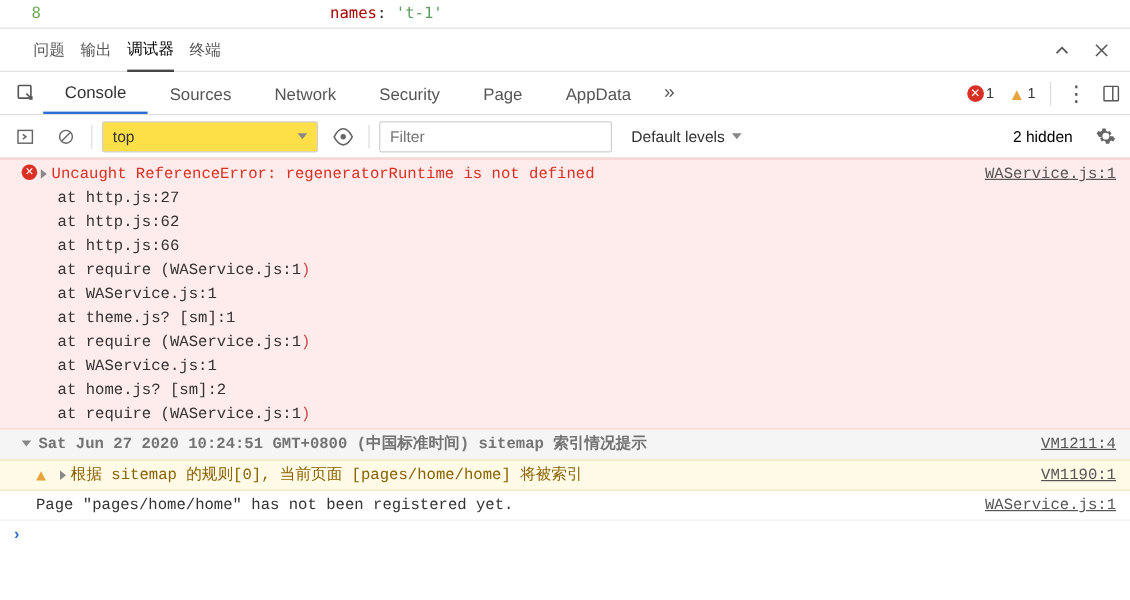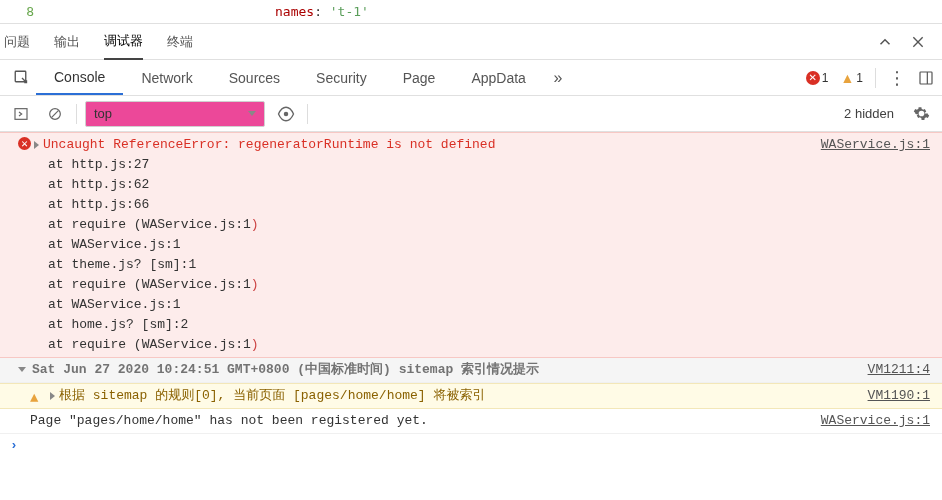--- a/index.html
+++ b/index.html
@@ -2,39 +2,39 @@
 <html><head>
 <meta charset="utf-8">
 <style>
   * { margin: 0; padding: 0; box-sizing: border-box; }
   body { font-family: -apple-system, "Helvetica Neue", Arial, sans-serif; font-size: 13px; color: #333; background: #fff; width: 942px; }
   .editor-strip { height: 24px; border-bottom: 1px solid #e0e0e0; display: flex; align-items: center; font-family: Consolas, Monaco, monospace; font-size: 13px; }
   .editor-ln { width: 50px; text-align: right; color: #6aa84f; padding-right: 16px; }
   .editor-code { padding-left: 225px; }
   .editor-code .k { color: #aa0000; }
   .editor-code .s { color: #5a9e5a; }
-  .panel-tabs { height: 36px; border-bottom: 1px solid #e0e0e0; display: flex; align-items: center; padding: 0 4px; gap: 24px; position: relative; }
+  .panel-tabs { height: 36px; border-bottom: 1px solid #e0e0e0; display: flex; align-items: center; padding: 0 28px; gap: 13px; position: relative; }
   .panel-tab { color: #555; cursor: pointer; padding: 8px 0; }
   .panel-tab.active { color: #000; font-weight: 500; border-bottom: 2px solid #444; }
   .panel-actions { position: absolute; right: 16px; display: flex; gap: 16px; align-items: center; }
   .dev-tabs { height: 36px; border-bottom: 1px solid #e0e0e0; display: flex; align-items: center; padding: 0 8px; gap: 0; position: relative; }
   .dev-tab { padding: 8px 18px; color: #555; cursor: pointer; font-size: 14px; }
   .dev-tab.active { border-bottom: 2px solid #2b6fd6; color: #333; }
   .dev-icon-btn { width: 28px; height: 28px; display: flex; align-items: center; justify-content: center; color: #555; cursor: pointer; }
   .dev-right { position: absolute; right: 8px; display: flex; align-items: center; gap: 12px; }
   .badge { display: inline-flex; align-items: center; gap: 2px; font-size: 12px; }
   .badge-err .ico { width: 14px; height: 14px; border-radius: 50%; background: #d93025; color: #fff; display: inline-flex; align-items: center; justify-content: center; font-size: 10px; }
   .badge-warn .ico { color: #e8a33d; font-size: 14px; }
   .filter-bar { height: 36px; border-bottom: 1px solid #e0e0e0; display: flex; align-items: center; padding: 0 8px; gap: 8px; }
   .fb-btn { width: 26px; height: 26px; display: flex; align-items: center; justify-content: center; color: #666; cursor: pointer; }
   .fb-sep { width: 1px; height: 20px; background: #ddd; }
-  .ctx-select { min-width: 180px; height: 26px; border: 1px solid #d0d0d0; border-radius: 2px; display: flex; align-items: center; padding: 0 8px; justify-content: space-between; cursor: pointer; background: #ec4899; }
+  .ctx-select { min-width: 180px; height: 26px; border: 1px solid #d0d0d0; border-radius: 2px; display: flex; align-items: center; padding: 0 8px; justify-content: space-between; cursor: pointer; background: #fde047; }
   .filter-input { flex: 0 0 185px; height: 26px; border: 1px solid #d0d0d0; border-radius: 2px; padding: 0 8px; font-size: 13px; }
   .lvl-select { height: 26px; display: flex; align-items: center; padding: 0 8px; cursor: pointer; gap: 6px; }
-  .hidden-ct { color: #404040; margin-left: auto; padding-right: 6px; cursor: pointer; }
+  .hidden-ct { color: #000000; margin-left: auto; padding-right: 6px; cursor: pointer; }
   .messages { font-family: Consolas, Monaco, "Courier New", monospace; font-size: 13px; line-height: 20px; }
   .msg { border-bottom: 1px solid #f0f0f0; padding: 2px 10px 2px 18px; position: relative; }
   .msg.err { background: #fdeceb; border-top: 1px solid #f7c8c4; border-bottom: 1px solid #f7c8c4; }
   .msg.warn { background: #fffbe6; border-top: 1px solid #f3e7b8; border-bottom: 1px solid #f3e7b8; padding-left: 30px; }
   .msg.group { background: #f5f5f5; }
   .msg .src { position: absolute; right: 12px; top: 2px; text-decoration: underline; color: #555; cursor: pointer; }
   .msg .head { color: #d93025; }
   .msg .at { display: block; padding-left: 30px; color: #333; }
   .msg .at .kw { color: #333; }
   .msg .at a { color: #333; cursor: pointer; }
@@ -80,22 +80,22 @@
 </div>
 
 <div class="dev-tabs">
   <div class="dev-icon-btn">
     <svg width="18" height="18" viewBox="0 0 24 24" fill="none" stroke="#555" stroke-width="1.8">
         <rect x="3" y="3" width="14" height="14" rx="1"></rect>
         <path d="M12 12 l6 6 M18 15 v3 h-3"></path>
       </svg>
   </div>
   <div class="dev-tab active">Console</div>
+  <div class="dev-tab">Sources</div>
   <div class="dev-tab">Network</div>
-  <div class="dev-tab">Sources</div>
   <div class="dev-tab">Security</div>
   <div class="dev-tab">Page</div>
   <div class="dev-tab">AppData</div>
   <div class="dev-icon-btn" style="font-size:16px;">»</div>
   <div class="dev-right">
     <span class="badge badge-err">
         <span class="ico">✕</span>
         <span>1</span>
       </span>
     <span class="badge badge-warn">
@@ -131,20 +131,25 @@
     <span>top</span>
     <span class="tri"></span>
   </div>
   <div class="fb-btn">
       <svg width="18" height="18" viewBox="0 0 24 24" fill="#666">
         <circle cx="12" cy="12" r="3"></circle>
         <path d="M12 3 C6 3 2 12 2 12 s4 9 10 9 10-9 10-9 S18 3 12 3z" fill="none" stroke="#666" stroke-width="1.8"></path>
       </svg>
     </div>
   <div class="fb-sep"></div>
+  <input class="filter-input" placeholder="Filter" style="">
+  <div class="lvl-select">
+    <span>Default levels</span>
+    <span class="tri"></span>
+  </div>
   <div class="hidden-ct">2 hidden</div>
   <div class="fb-btn">
       <svg width="17" height="17" viewBox="0 0 24 24" fill="#666">
         <path d="M12 8a4 4 0 100 8 4 4 0 000-8zm9 4a7 7 0 01-.1 1.2l2 1.6-2 3.4-2.4-1a7 7 0 01-2 1.2l-.4 2.6h-4l-.4-2.6a7 7 0 01-2-1.2l-2.4 1-2-3.4 2-1.6A7 7 0 013 12a7 7 0 01.1-1.2l-2-1.6 2-3.4 2.4 1a7 7 0 012-1.2L7.9 3h4l.4 2.6a7 7 0 012 1.2l2.4-1 2 3.4-2 1.6c.1.4.1.8.1 1.2z"></path>
       </svg>
     </div>
 </div>
 
 <div class="messages">
 

